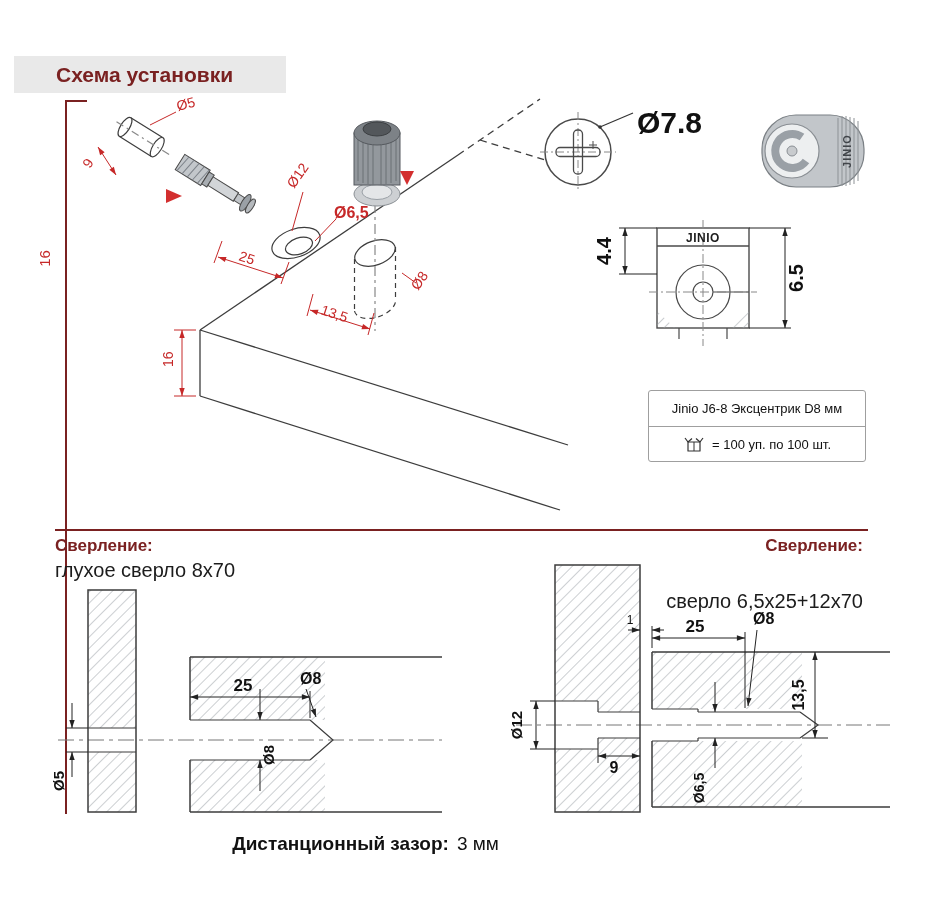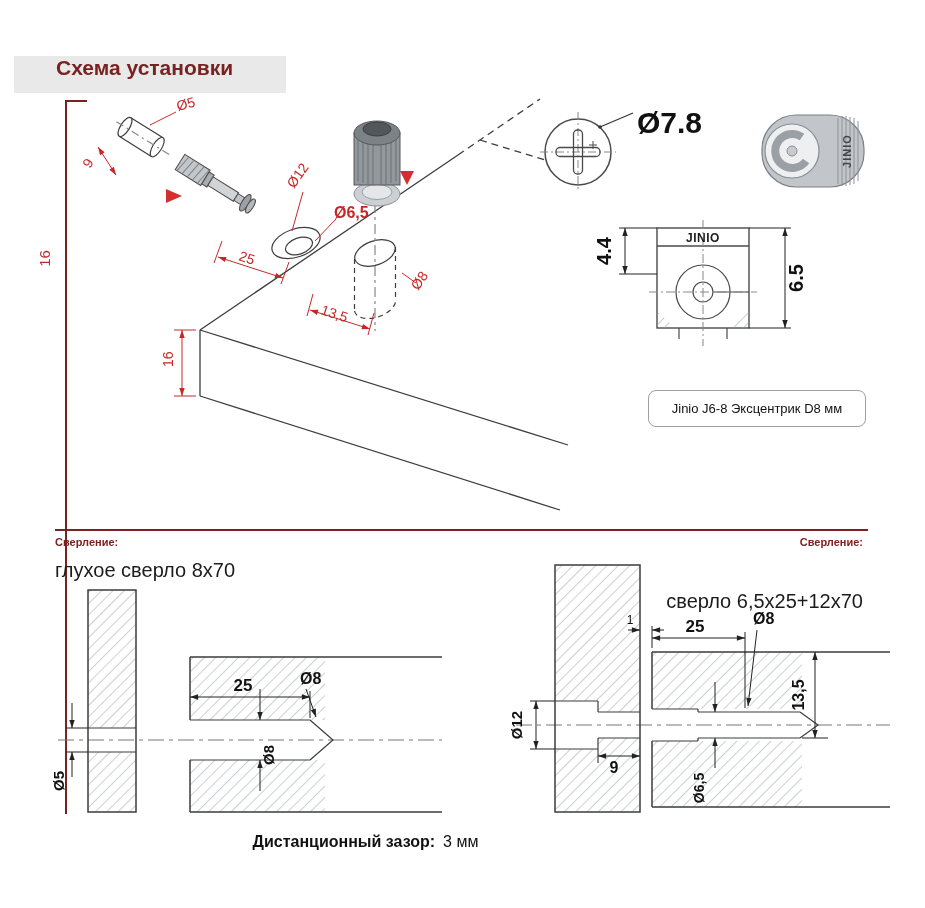--- a/index.html
+++ b/index.html
@@ -1,30 +1,30 @@
 <!DOCTYPE html>
 <html><head>
 <meta charset="utf-8">
 <style>
   *{margin:0;padding:0;box-sizing:border-box}
   html,body{background:#fff}
   body{font-family:"Liberation Sans",sans-serif}
   .page{position:relative;width:925px;height:908px;background:#fff;overflow:hidden}
   .abs{position:absolute}
-  .title{left:14px;top:56px;width:272px;height:37px;background:#e9e9e9;display:flex;align-items:flex-start;padding-left:42px;font-size:21px;font-weight:bold;color:#7a2121}
+  .title{left:14px;top:56px;width:272px;height:37px;background:#e9e9e9;display:flex;align-items:center;padding-left:42px;font-size:21px;font-weight:bold;color:#7a2121}
   .dim16left{left:36px;top:250px;color:#c62828;font-size:15px;transform:rotate(-90deg)}
   .divider{left:55px;top:529px;width:813px;height:2px;background:#7a2121}
-  .sect-head{font-size:11px;font-weight:bold;color:#7a2121}
+  .sect-head{font-size:17px;font-weight:bold;color:#7a2121}
   .sect-sub{font-size:20px;color:#1c1c1c}
-  .infobox{border:1px solid #9f9f9f;border-radius:8px;background:#fff}
+  .infobox{border:1px solid #9f9f9f;border-radius:3px;background:#fff}
   .ib-row{display:flex;align-items:center;justify-content:center;height:35px;font-size:13px;color:#111;padding:0 4px}
   .ib-row + .ib-row{border-top:1px solid #9f9f9f}
   .ib-art{font-size:18px;font-weight:bold}
   .ib-pack svg{margin-right:7px}
-  .footer{left:0;top:833px;width:731px;text-align:center;font-size:16px;color:#111}
+  .footer{left:0;top:833px;width:731px;text-align:center;font-size:19px;color:#111}
   .f-label{font-weight:bold;margin-right:8px}
   svg text{font-family:"Liberation Sans",sans-serif}
 </style>
 </head>
 <body>
 
 <div class="page">
 
   <div class="title abs">
     <span>Схема установки</span>
@@ -169,20 +169,30 @@
       <path d="M30,10 L30,56" marker-start="url(#arBk1)" marker-end="url(#arBk1)"></path>
       <path d="M154,10 L196,10 M154,110 L196,110"></path>
       <path d="M190,10 L190,110" marker-start="url(#arBk1)" marker-end="url(#arBk1)"></path>
     </g>
     <text x="16" y="33" transform="rotate(-90 16 33)" text-anchor="middle" font-size="20" font-weight="bold" fill="#111">4.4</text>
     <text x="208" y="60" transform="rotate(-90 208 60)" text-anchor="middle" font-size="20" font-weight="bold" fill="#111">6.5</text>
   </svg>
 
   <div class="infobox abs" style="left:648px;top:390px;width:218px">
     <div class="ib-row">Jinio J6-8 Эксцентрик D8 мм</div>
+    <div class="ib-row ib-pack">
+      <svg width="22" height="18" viewBox="0 0 22 18">
+        <g fill="none" stroke="#333" stroke-width="1.2" stroke-linejoin="round">
+          <rect x="5" y="7" width="12" height="9"></rect>
+          <path d="M5,7 L2,3 M17,7 L20,3 M5,7 L9,3.5 M17,7 L13,3.5"></path>
+          <path d="M11,7 L11,16" stroke-width="1"></path>
+        </g>
+      </svg>
+      <span>= 100 уп. по 100 шт.</span>
+    </div>
   </div>
 
   <div class="abs divider"></div>
 
   <div class="abs sect-head" style="left:55px;top:536px">Сверление:</div>
   <div class="abs sect-sub" style="left:55px;top:559px">глухое сверло 8x70</div>
   <div class="abs sect-head" style="left:560px;top:536px;width:303px;text-align:right">Сверление:</div>
   <div class="abs sect-sub" style="left:560px;top:590px;width:303px;text-align:right">сверло 6,5x25+12x70</div>
 
   <svg class="abs" style="left:50px;top:585px" width="400" height="235" viewBox="0 0 400 235">

